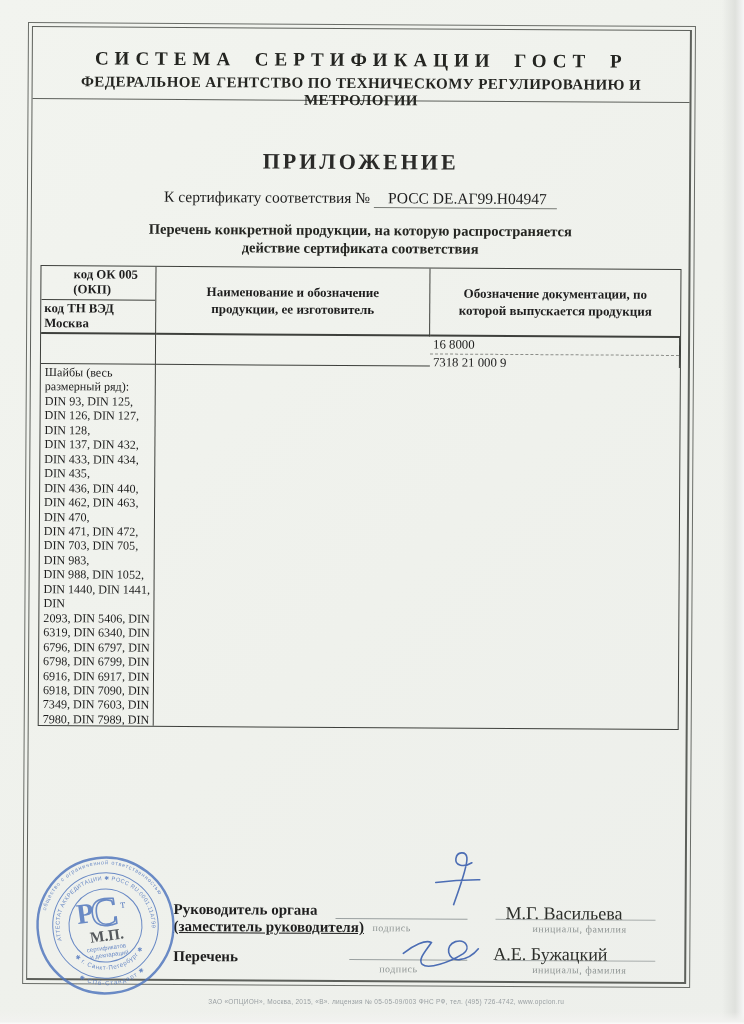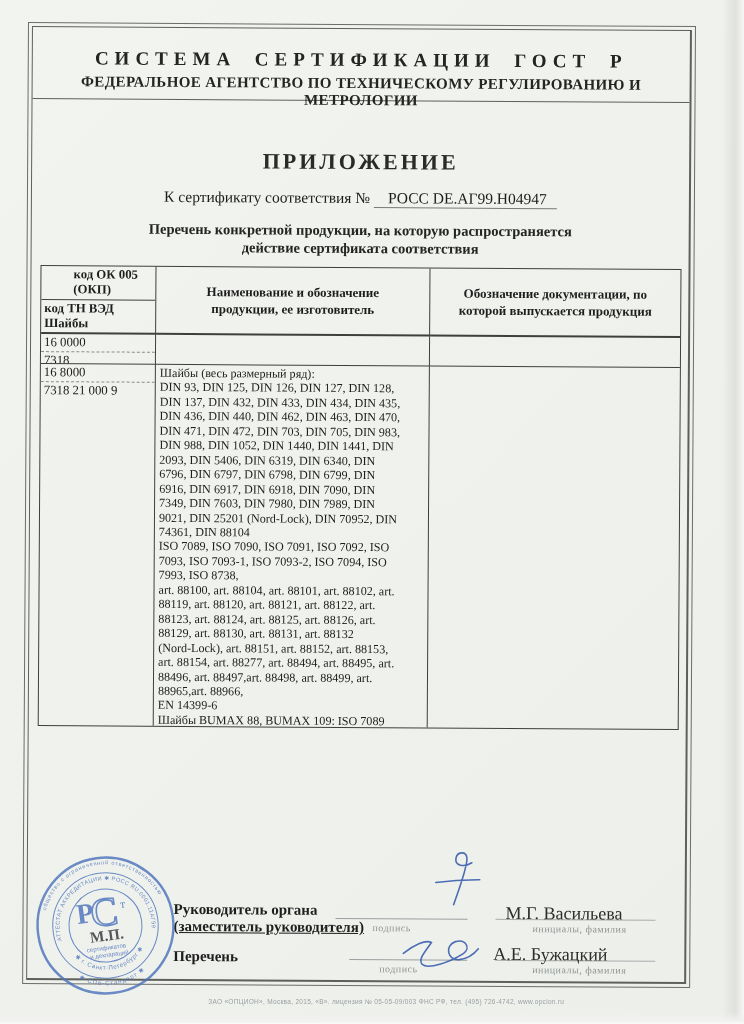--- a/index.html
+++ b/index.html
@@ -109,29 +109,25 @@
 
       <div class="subtitle">
         <div>Перечень конкретной продукции,  на которую распространяется</div>
         <div>действие сертификата соответствия</div>
       </div>
 
       <div class="ptable">
 
         <div class="cell head head-col1">
           <div class="sub topcode">код ОК 005 (ОКП)</div>
-          <div class="sub">код ТН ВЭД Шайбы</div>
+          <div class="sub">код ТН ВЭД Москва</div>
         </div>
         <div class="cell head head-center">Наименование и обозначение продукции, ее изготовитель</div>
         <div class="cell head head-center lastcol">Обозначение документации, по которой выпускается продукция</div>
 
-        <div class="cell codecell">
-          <div class="code-top">16 0000</div>
-          <div class="code-bottom">7318</div>
-        </div>
         <div class="cell"></div>
         <div class="cell lastcol"></div>
 
         <div class="cell codecell bodyrow2">
           <div class="code-top">16 8000</div>
           <div class="code-bottom">7318 21 000 9</div>
         </div>
         <div class="cell bodyrow2 product-text">Шайбы (весь размерный ряд):
 DIN 93, DIN 125, DIN 126, DIN 127, DIN 128,
 DIN 137, DIN 432, DIN 433, DIN 434, DIN 435,

